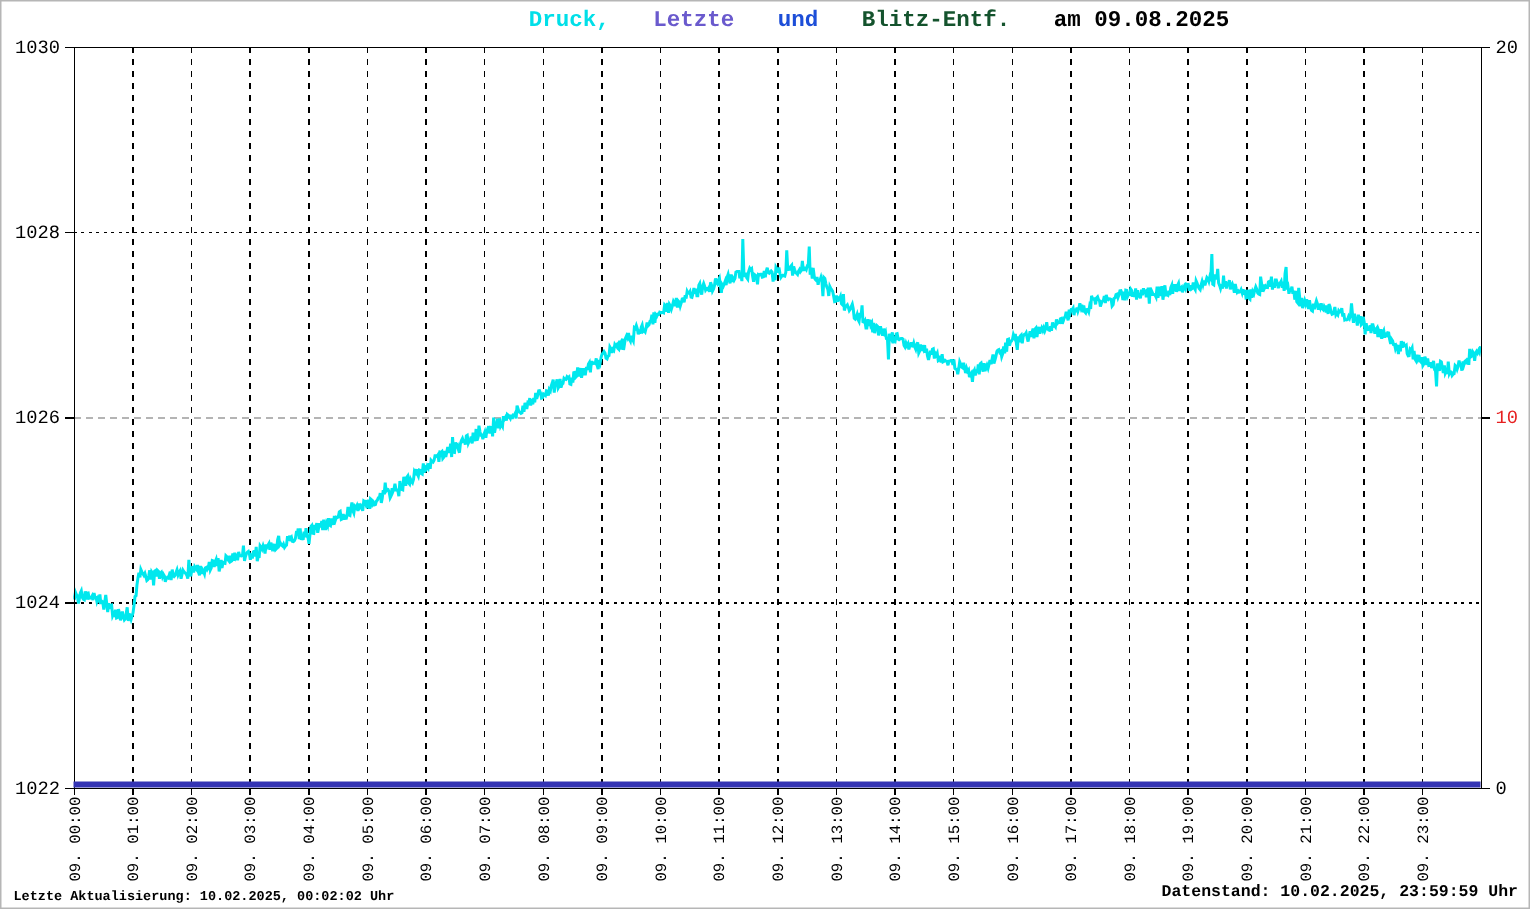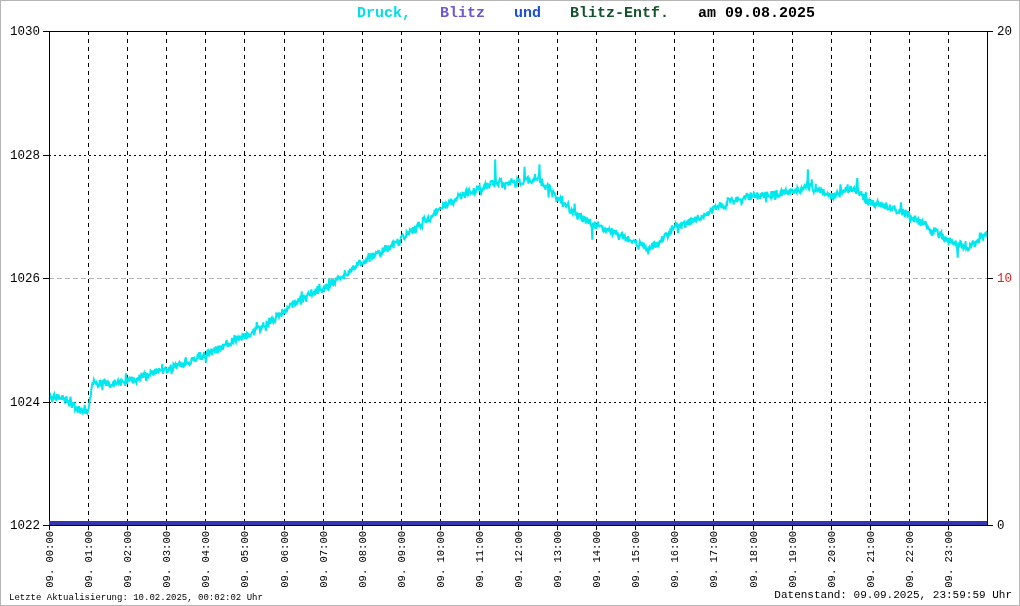--- a/index.html
+++ b/index.html
@@ -16,21 +16,21 @@
   #chart-title{
     position:absolute;top:4px;left:328px;width:494px;
     text-align:center;
     font:bold 15px "Liberation Mono", monospace;
     white-space:pre;
   }
   #chart-title span{white-space:pre;margin-left:20px;}
   .footer-text{
     position:absolute;
     font-family:"Liberation Mono", monospace;
-    font-weight:normal;
+    font-weight:bold;
     color:#000000;
     white-space:pre;
   }
   #footer-left{left:8px;top:592px;font-size:9px;}
   #footer-right{right:7px;top:588px;font-size:11px;}
 </style>
 </head>
 <body>
 
 <div id="frame">
@@ -122,16 +122,16 @@
       <text transform="translate(794.5833333333334,530) rotate(-90)" text-anchor="end" font-family="&quot;Liberation Mono&quot;, monospace" font-size="10.5px" fill="#000000">09. 19:00</text>
       <line x1="830.1666666666666" y1="524" x2="830.1666666666666" y2="529" stroke="#000000" stroke-width="1" shape-rendering="crispEdges"></line>
       <text transform="translate(833.6666666666666,530) rotate(-90)" text-anchor="end" font-family="&quot;Liberation Mono&quot;, monospace" font-size="10.5px" fill="#000000">09. 20:00</text>
       <line x1="869.25" y1="524" x2="869.25" y2="529" stroke="#000000" stroke-width="1" shape-rendering="crispEdges"></line>
       <text transform="translate(872.75,530) rotate(-90)" text-anchor="end" font-family="&quot;Liberation Mono&quot;, monospace" font-size="10.5px" fill="#000000">09. 21:00</text>
       <line x1="908.3333333333334" y1="524" x2="908.3333333333334" y2="529" stroke="#000000" stroke-width="1" shape-rendering="crispEdges"></line>
       <text transform="translate(911.8333333333334,530) rotate(-90)" text-anchor="end" font-family="&quot;Liberation Mono&quot;, monospace" font-size="10.5px" fill="#000000">09. 22:00</text>
       <line x1="947.4166666666666" y1="524" x2="947.4166666666666" y2="529" stroke="#000000" stroke-width="1" shape-rendering="crispEdges"></line>
       <text transform="translate(950.9166666666666,530) rotate(-90)" text-anchor="end" font-family="&quot;Liberation Mono&quot;, monospace" font-size="10.5px" fill="#000000">09. 23:00</text>
     </svg>
-  <div id="chart-title"><span style="color: rgb(0, 223, 232);">Druck,</span><span style="color: rgb(106, 90, 205);"> Blitz</span><span style="color: #1d4ed8;"> und </span><span style="color: #14532d;">Blitz-Entf.</span><span style="color: rgb(0, 0, 0);"> am 09.08.2025</span></div>
+  <div id="chart-title"><span style="color: rgb(0, 223, 232);">Druck,</span><span style="color: rgb(106, 90, 205);"> Letzte</span><span style="color: #1d4ed8;"> und </span><span style="color: #14532d;">Blitz-Entf.</span><span style="color: rgb(0, 0, 0);"> am 09.08.2025</span></div>
   <div id="footer-left" class="footer-text">Letzte Aktualisierung: 10.02.2025, 00:02:02 Uhr</div>
-  <div id="footer-right" class="footer-text">Datenstand: 09.09.2025, 23:59:59 Uhr</div>
+  <div id="footer-right" class="footer-text">Datenstand: 10.02.2025, 23:59:59 Uhr</div>
 </div>
 
 </body></html>

